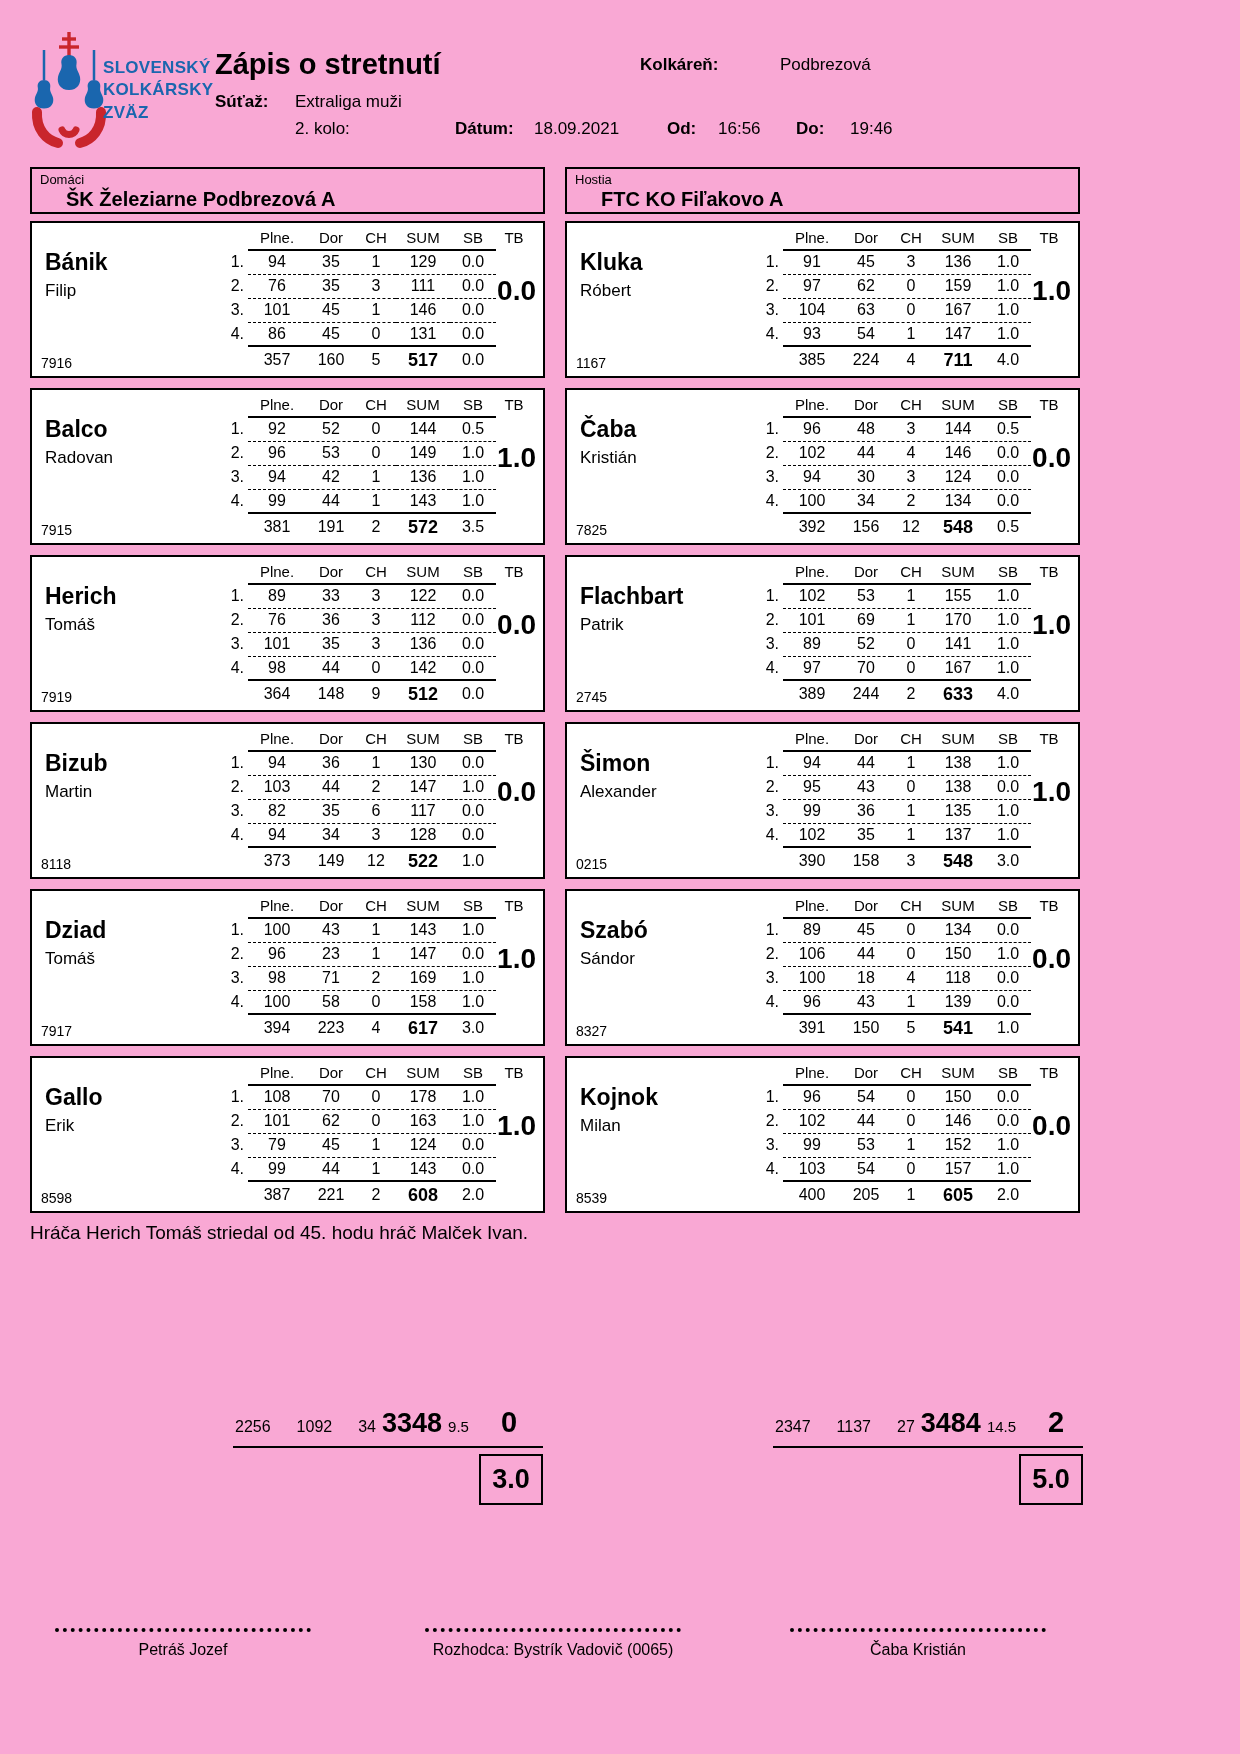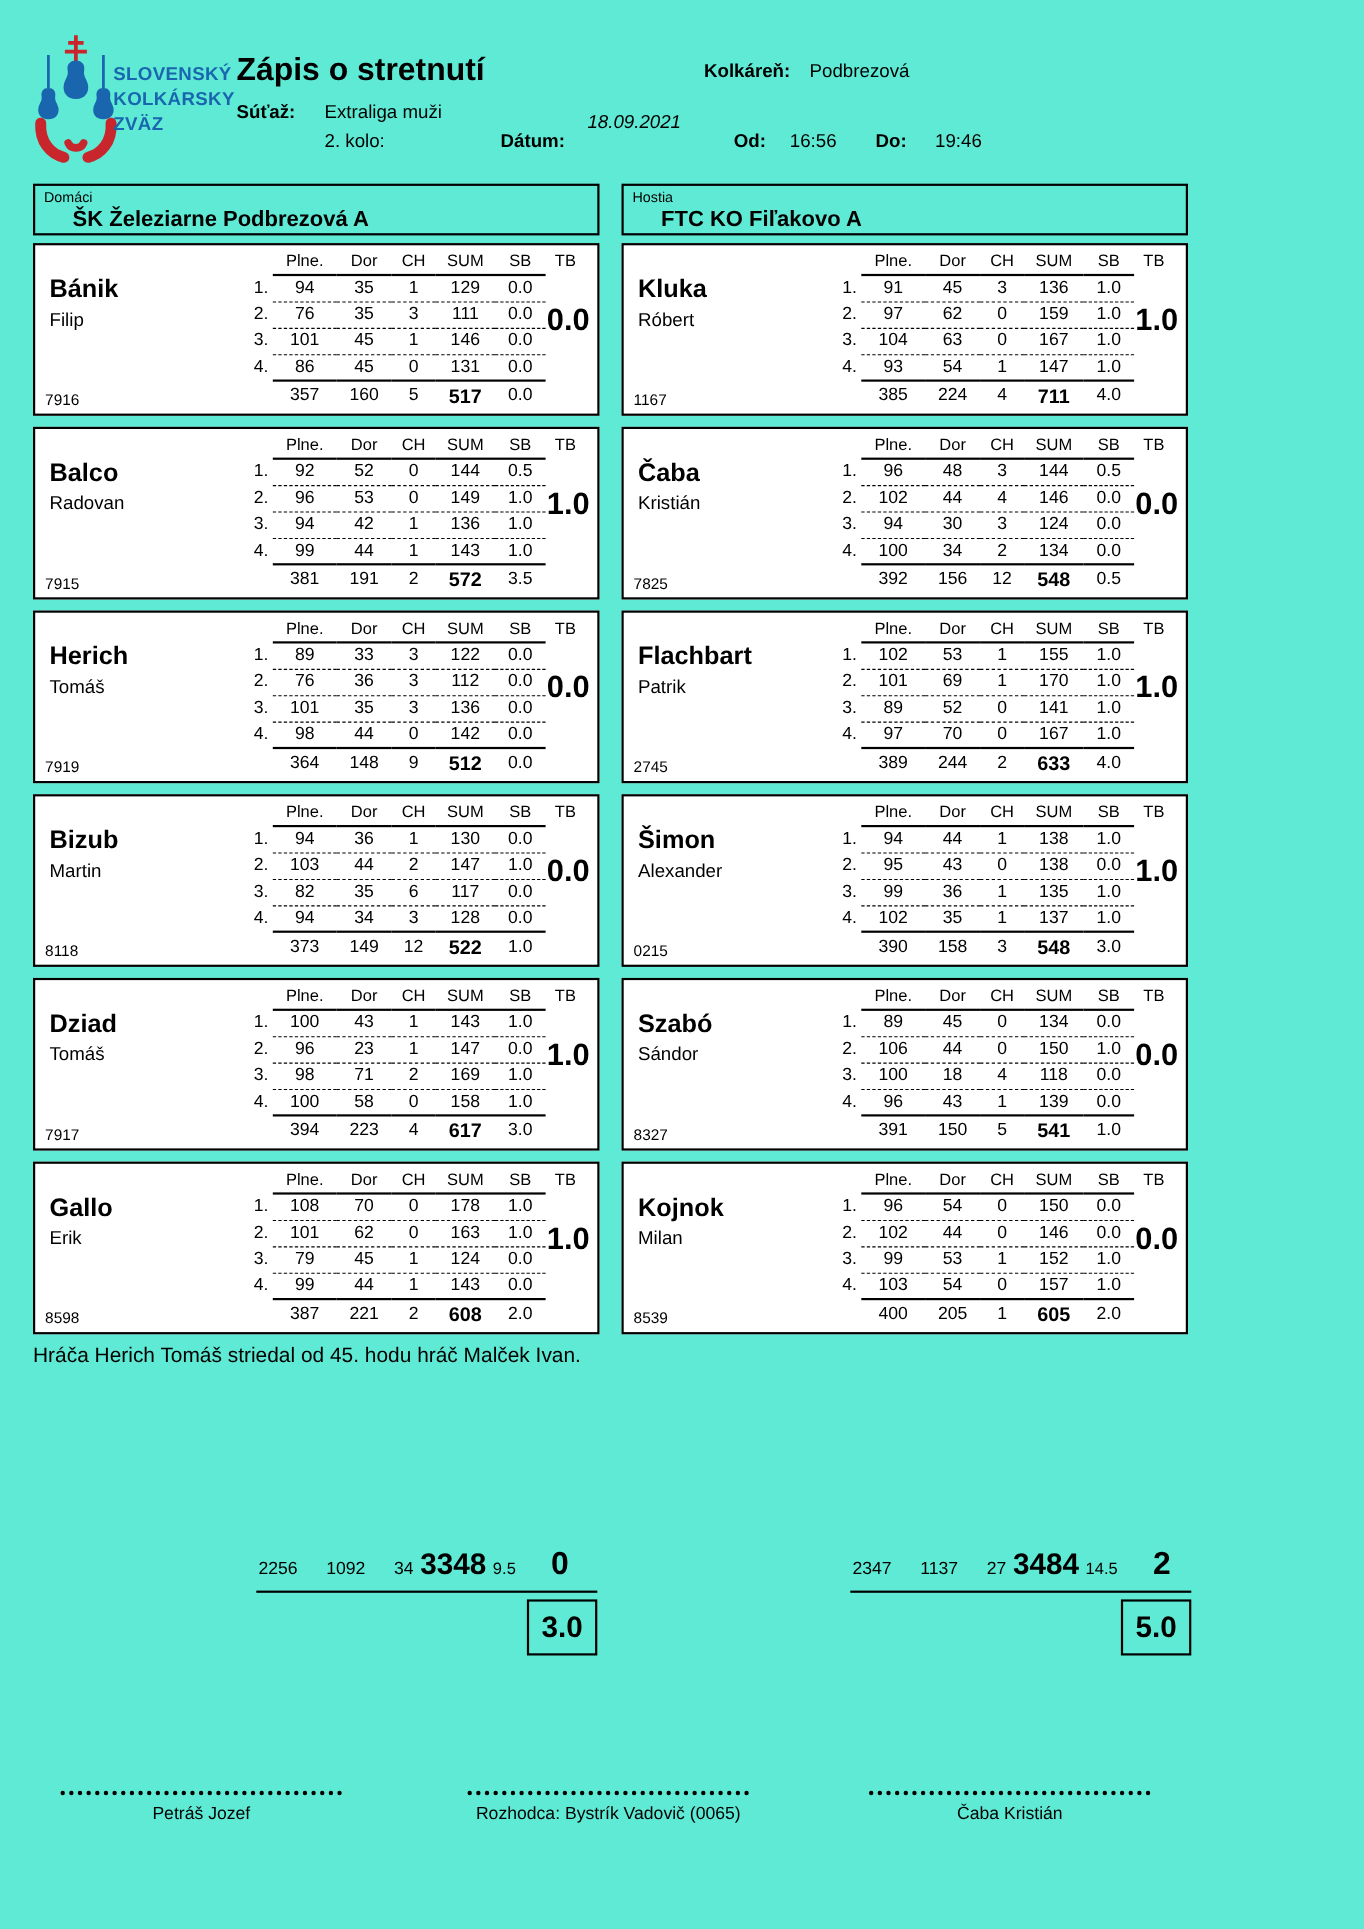--- a/index.html
+++ b/index.html
@@ -1,32 +1,32 @@
 <!DOCTYPE html>
 <html><head>
 <meta charset="utf-8">
 <style>
   * { margin:0; padding:0; box-sizing:border-box; }
   html,body { background:#fff; }
   body { font-family:"Liberation Sans", sans-serif; color:#000; }
-  .sheet { position:relative; width:1240px; height:1754px; background:#5eead4; overflow:hidden; }
+  .sheet { position:relative; width:1240px; height:1754px; background:#f9a8d4; overflow:hidden; }
 
   
   .logo { position:absolute; left:28px; top:30px; }
   .org-name { position:absolute; left:103px; top:57px; color:#1a66ae; font-weight:bold; font-size:17px; line-height:1.32; letter-spacing:0.3px; }
   .doc-title { position:absolute; left:215px; top:48px; font-size:29px; font-weight:bold; }
   .lbl { font-weight:bold; font-size:17px; position:absolute; }
   .val { font-size:17px; position:absolute; }
   .sutaz-label { left:215px; top:92px; }
   .sutaz-value { left:295px; top:92px; }
   .round-value { left:295px; top:119px; }
   .kolkaren-label { left:640px; top:55px; }
-  .kolkaren-value { left:736px; top:55px; }
+  .kolkaren-value { left:780px; top:55px; }
   .datum-label { left:455px; top:119px; }
-  .datum-value { left:534px; top:101px;font-style:italic; }
+  .datum-value { left:534px; top:119px; }
   .od-label { left:667px; top:119px; }
   .od-value { left:718px; top:119px; }
   .do-label { left:796px; top:119px; }
   .do-value { left:850px; top:119px; }
 
   
   .team-box { position:absolute; top:167px; width:515px; height:47px; border:2px solid #000; }
   .team-home { left:30px; } .team-away { left:565px; }
   .team-role { font-size:13px; padding:3px 0 0 8px; }
   .team-name { font-size:20px; font-weight:bold; padding:1px 0 0 34px; }

